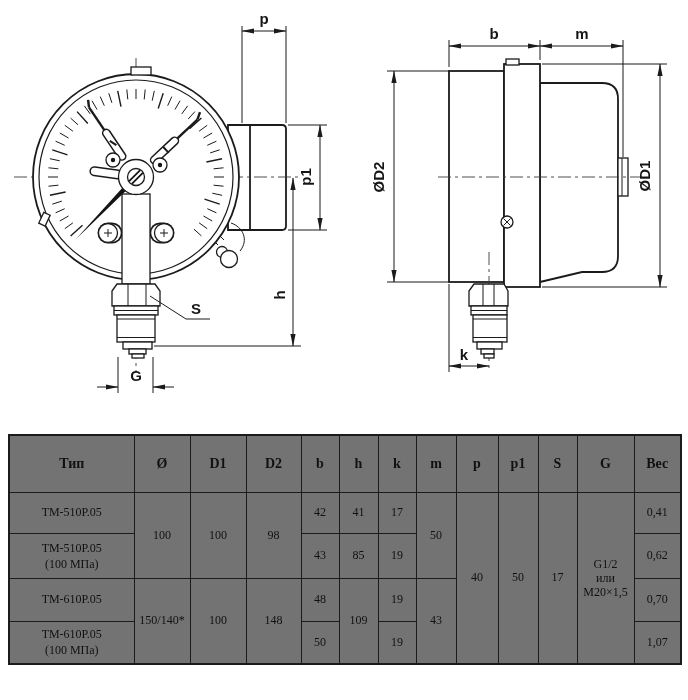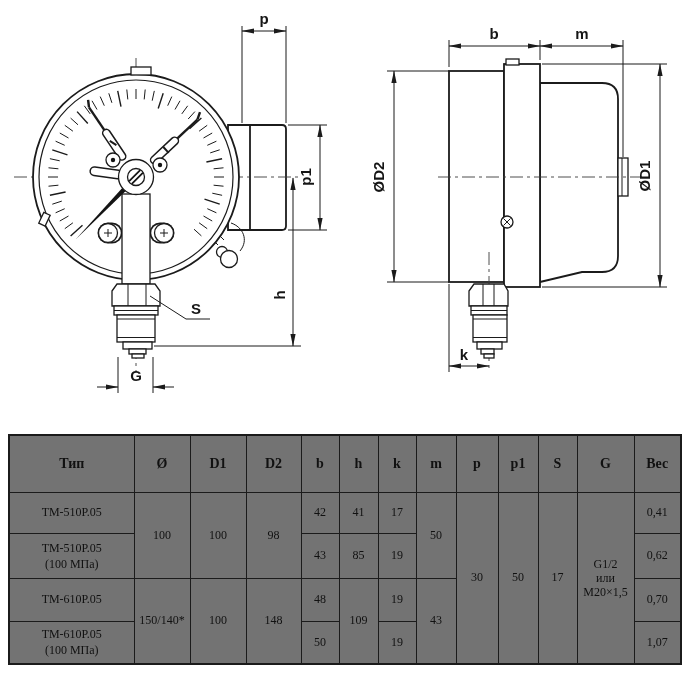--- a/index.html
+++ b/index.html
@@ -313,21 +313,21 @@
   </tr>
   <tr style="height:41px">
     <td>ТМ-510Р.05</td>
     <td rowspan="2">100</td>
     <td rowspan="2">100</td>
     <td rowspan="2">98</td>
     <td>42</td>
     <td>41</td>
     <td>17</td>
     <td rowspan="2">50</td>
-    <td rowspan="4">30</td>
+    <td rowspan="4">40</td>
     <td rowspan="4">50</td>
     <td rowspan="4">17</td>
     <td rowspan="4" class="gcell">
       <div>G1/2</div>
       <div>или</div>
       <div>M20×1,5</div>
     </td>
     <td>0,41</td>
   </tr>
   <tr style="height:45px">

